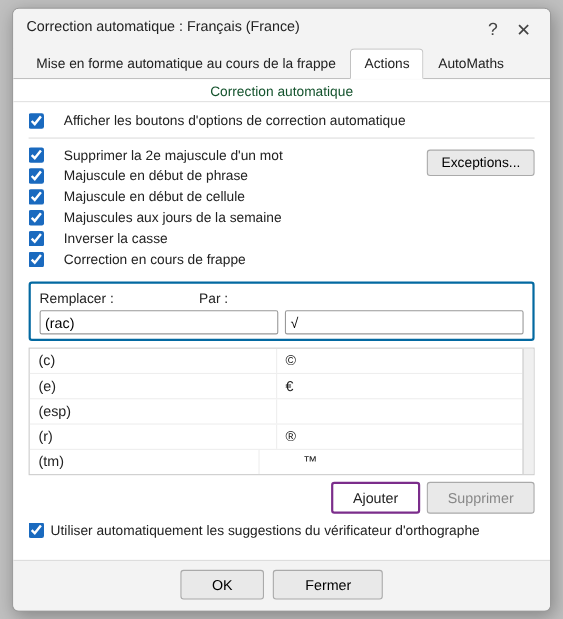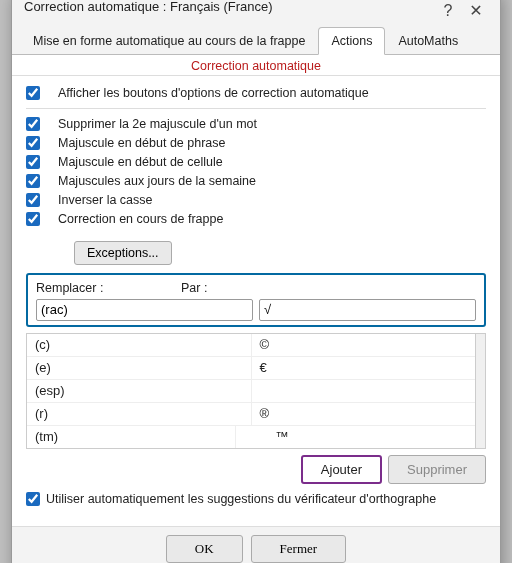--- a/index.html
+++ b/index.html
@@ -78,21 +78,21 @@
       border-color: #bbb;
       border-bottom: 1px solid #fff;
       margin-bottom: -1px;
       font-weight: 500;
     }
     .sub-tab-row {
       text-align: center;
       padding: 4px 0 2px 0;
       font-size: 12.5px;
       font-weight: 500;
-      color: #b91c1c;
+      color: #14532d;
       background: #fff;
       border-bottom: 1px solid #ddd;
     }
     .content {
       background: #fff;
       padding: 10px 14px;
     }
     .checkbox-row {
       display: flex;
       gap: 18px;
@@ -108,21 +108,20 @@
     }
     .section-divider {
       border: none;
       border-top: 1px solid #ddd;
       margin: 8px 0;
     }
     .inline-row {
       display: flex;
       align-items: flex-start;
       gap: 8px;
-      flex-direction: column;
     }
     .checkboxes-col {
       flex: 1;
     }
     .exceptions-btn {
       padding: 4px 12px;
       background: #e9e9e9;
       border: 1px solid #aaa;
       border-radius: 3px;
       cursor: pointer;
@@ -239,21 +238,20 @@
       padding: 8px 14px 10px 14px;
       border-top: 1px solid #ddd;
     }
     .footer-btn {
       padding: 5px 28px;
       background: #e9e9e9;
       border: 1px solid #aaa;
       border-radius: 3px;
       cursor: pointer;
       font-size: 13px;
-      font-family: Liberation Serif, serif;
     }
   </style>
 </head>
 <body>
 
 <div class="dialog">
 
   <div class="title-bar">
     <span class="title-bar-left">Correction automatique : Français (France)</span>
     <div class="title-bar-right">

